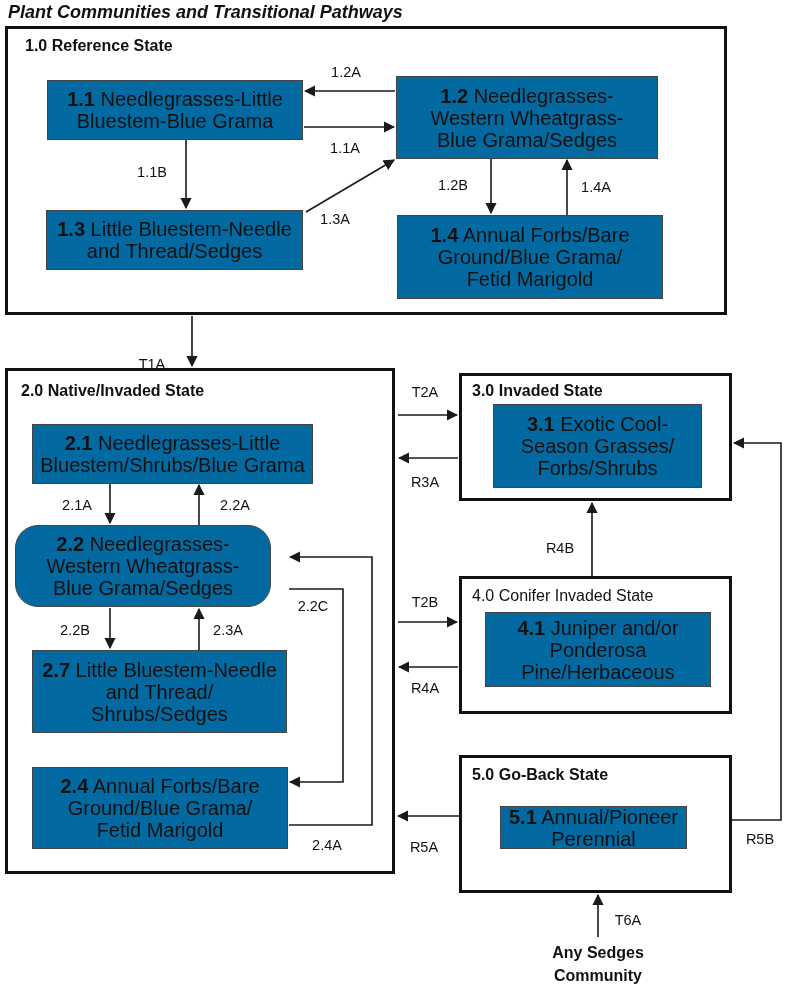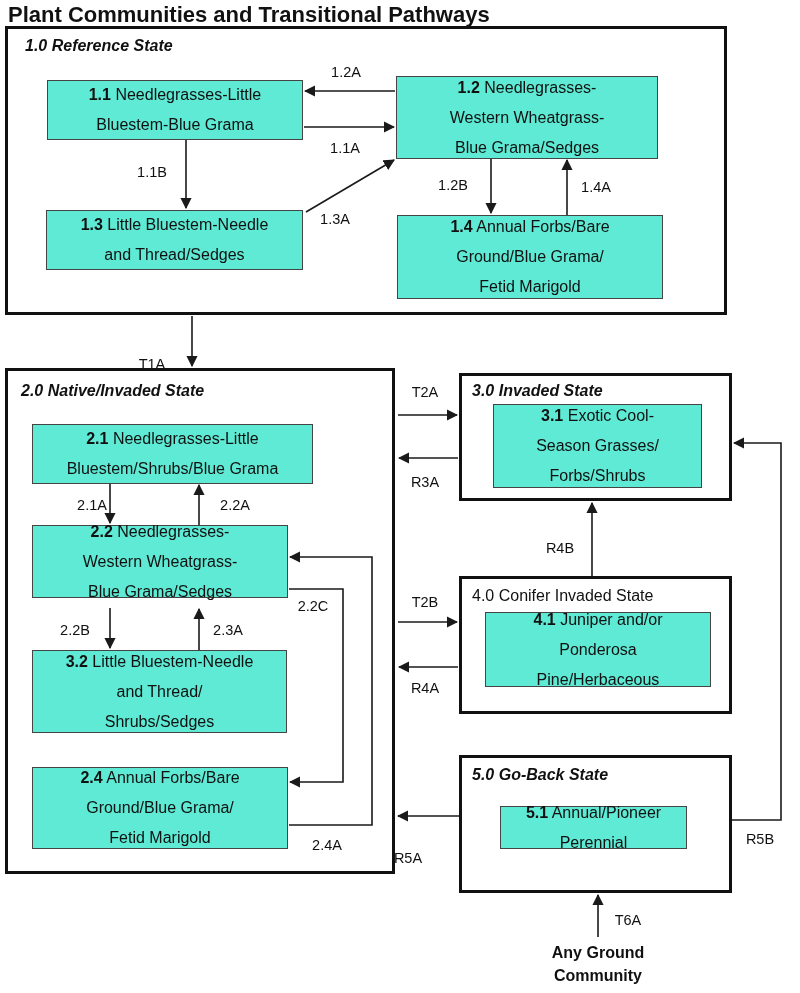--- a/index.html
+++ b/index.html
@@ -1,24 +1,24 @@
 <!DOCTYPE html>
 <html><head>
 <meta charset="utf-8">
 <style>
   html, body { margin: 0; padding: 0; background: #ffffff; }
   body { width: 800px; height: 993px; position: relative; overflow: hidden;
          font-family: "Liberation Sans", "DejaVu Sans", sans-serif; color: #111; }
-  .title { position: absolute; left: 8px; top: 2px; font-size: 22px; font-weight: bold; white-space: nowrap; }
+  .title { position: absolute; left: 8px; top: 2px; font-size: 18px; font-weight: bold; white-space: nowrap; font-style: italic; }
   .state { position: absolute; border: 3px solid #111; box-sizing: border-box; background: #fff; }
   .state-title { position: absolute; font-size: 16px; white-space: nowrap; line-height: 18px; }
-  .state-title.bold { font-weight: bold; font-style: italic; }
-  .comm { position: absolute; box-sizing: border-box; background: #5eead4; border: 1.5px solid #444;
+  .state-title.bold { font-weight: bold; }
+  .comm { position: absolute; box-sizing: border-box; background: #0369a1; border: 1.5px solid #444;
           display: flex; align-items: center; justify-content: center; text-align: center;
-          font-size: 16px; line-height: 30px; white-space: pre-line; }
+          font-size: 20px; line-height: 22px; white-space: pre-line; }
   .comm b { font-weight: bold; }
   .lbl { position: absolute; font-size: 14.5px; transform: translate(-50%, -50%); white-space: nowrap; }
   .any { position: absolute; left: 598px; top: 941px; transform: translateX(-50%); text-align: center;
          font-weight: bold; font-size: 16px; line-height: 23px; white-space: pre-line; }
   svg.arrows { position: absolute; left: 0; top: 0; pointer-events: none; }
   svg.arrows line, svg.arrows polyline { stroke: #1a1a1a; stroke-width: 1.6; fill: none; }
 </style>
 </head>
 <body>
 
@@ -34,24 +34,24 @@
 <div class="comm" style="left:46px;top:210px;width:257px;height:60px;"><span><b>1.3</b><span> Little Bluestem-Needle
 and Thread/Sedges</span></span></div>
 <div class="comm" style="left:397px;top:215px;width:266px;height:84px;"><span><b>1.4</b><span> Annual Forbs/Bare
 Ground/Blue Grama/
 Fetid Marigold</span></span></div>
 
 <div class="state" style="left:5px;top:368px;width:390px;height:506px;"></div>
 <div class="state-title bold" style="left:21px;top:382px;">2.0 Native/Invaded State</div>
 <div class="comm" style="left:32px;top:424px;width:281px;height:60px;"><span><b>2.1</b><span> Needlegrasses-Little
 Bluestem/Shrubs/Blue Grama</span></span></div>
-<div class="comm" style="left:32px;top:525px;width:256px;height:73px;"><span><b>2.2</b><span> Needlegrasses-
+<div class="comm" style="left:15px;top:525px;width:256px;height:82px;border-radius:23px;"><span><b>2.2</b><span> Needlegrasses-
 Western Wheatgrass-
 Blue Grama/Sedges</span></span></div>
-<div class="comm" style="left:32px;top:650px;width:255px;height:83px;"><span><b>3.2</b><span> Little Bluestem-Needle
+<div class="comm" style="left:32px;top:650px;width:255px;height:83px;"><span><b>2.7</b><span> Little Bluestem-Needle
 and Thread/
 Shrubs/Sedges</span></span></div>
 <div class="comm" style="left:32px;top:767px;width:256px;height:82px;"><span><b>2.4</b><span> Annual Forbs/Bare
 Ground/Blue Grama/
 Fetid Marigold</span></span></div>
 
 <div class="state" style="left:459px;top:373px;width:273px;height:128px;"></div>
 <div class="state-title bold" style="left:472px;top:382px;">3.0 Invaded State</div>
 <div class="comm" style="left:493px;top:404px;width:209px;height:84px;"><span><b>3.1</b><span> Exotic Cool-
 Season Grasses/
@@ -100,30 +100,30 @@
 </svg>
 
 <div class="lbl" style="left:346px;top:72px;">1.2A</div>
 <div class="lbl" style="left:345px;top:148px;">1.1A</div>
 <div class="lbl" style="left:152px;top:172px;">1.1B</div>
 <div class="lbl" style="left:335px;top:219px;">1.3A</div>
 <div class="lbl" style="left:453px;top:185px;">1.2B</div>
 <div class="lbl" style="left:596px;top:187px;">1.4A</div>
 <div class="lbl" style="left:152px;top:340px;margin-top:24px;">T1A</div>
 
-<div class="lbl" style="left:92px;top:505px;">2.1A</div>
+<div class="lbl" style="left:77px;top:505px;">2.1A</div>
 <div class="lbl" style="left:235px;top:505px;">2.2A</div>
 <div class="lbl" style="left:75px;top:630px;">2.2B</div>
 <div class="lbl" style="left:228px;top:630px;">2.3A</div>
 <div class="lbl" style="left:313px;top:606px;">2.2C</div>
 <div class="lbl" style="left:327px;top:845px;">2.4A</div>
 
 <div class="lbl" style="left:425px;top:392px;">T2A</div>
 <div class="lbl" style="left:425px;top:482px;text-align:right;">R3A</div>
 <div class="lbl" style="left:560px;top:548px;">R4B</div>
 <div class="lbl" style="left:425px;top:602px;">T2B</div>
 <div class="lbl" style="left:425px;top:688px;">R4A</div>
-<div class="lbl" style="left:408px;top:847px;margin-top:11px;">R5A</div>
+<div class="lbl" style="left:424px;top:847px;">R5A</div>
 <div class="lbl" style="left:760px;top:839px;">R5B</div>
 <div class="lbl" style="left:628px;top:920px;">T6A</div>
 
-<div class="any">Any Ground
+<div class="any">Any Sedges
 Community</div>
 
 </body></html>

